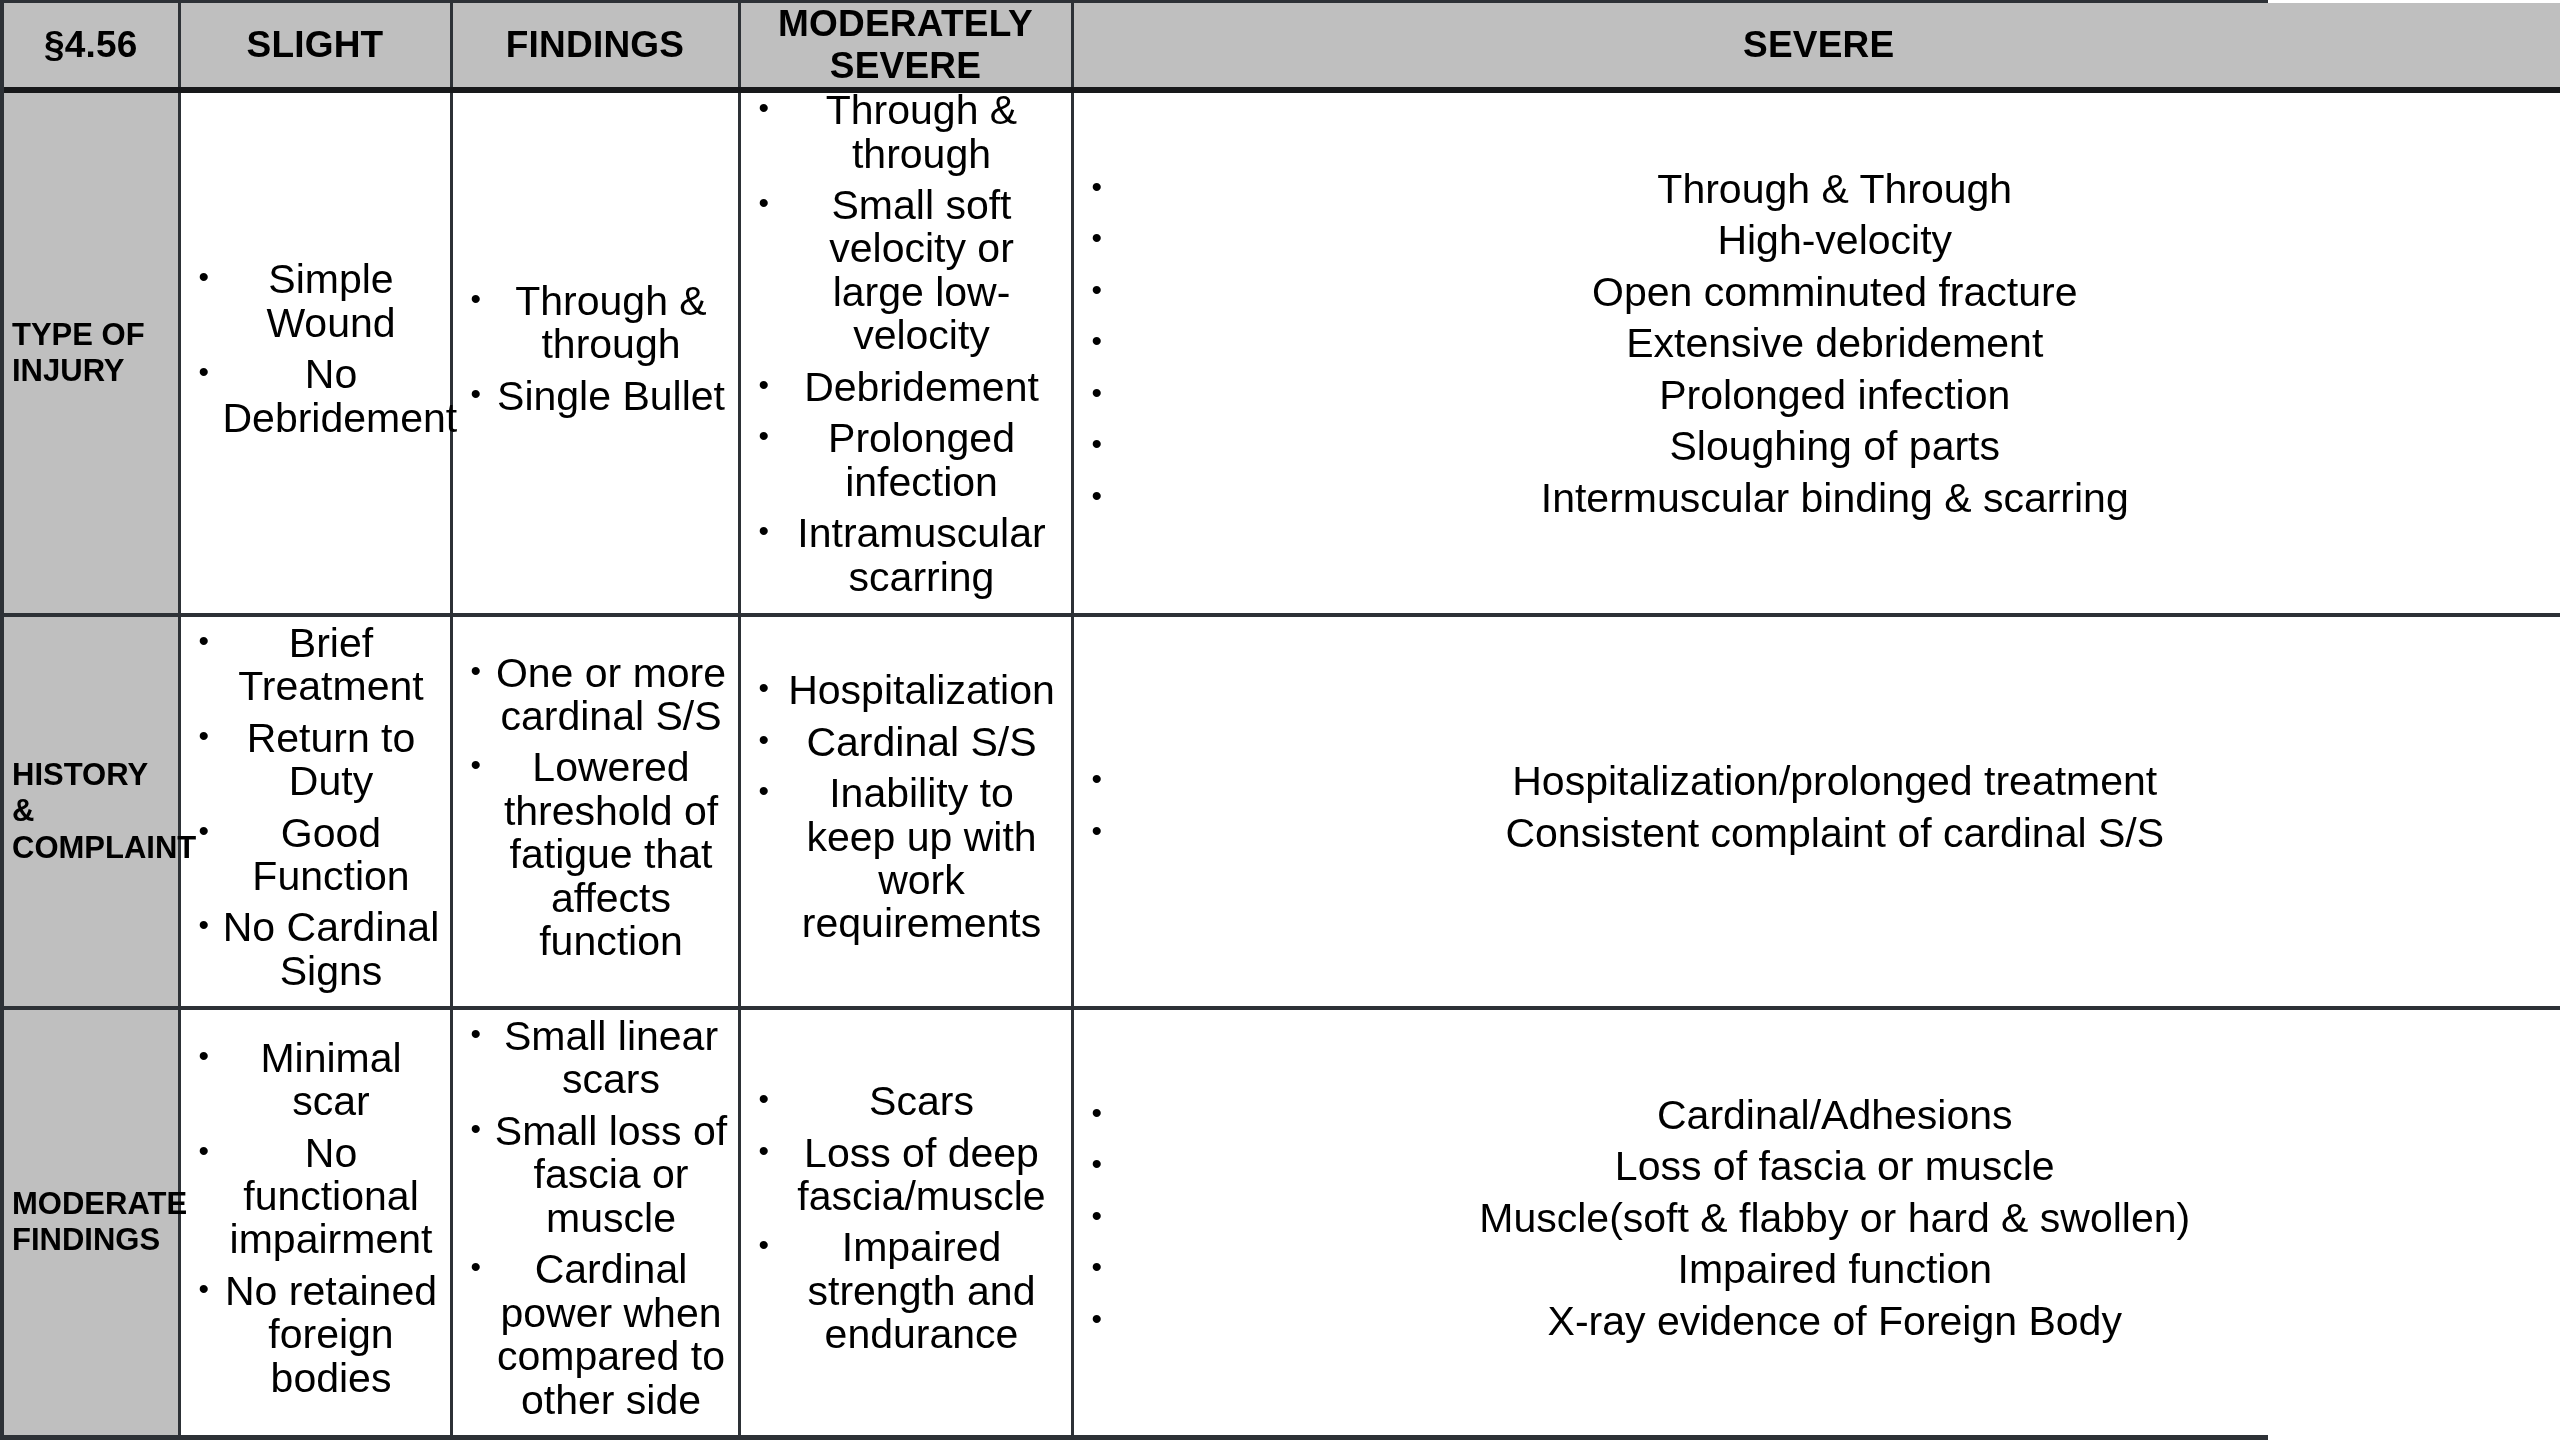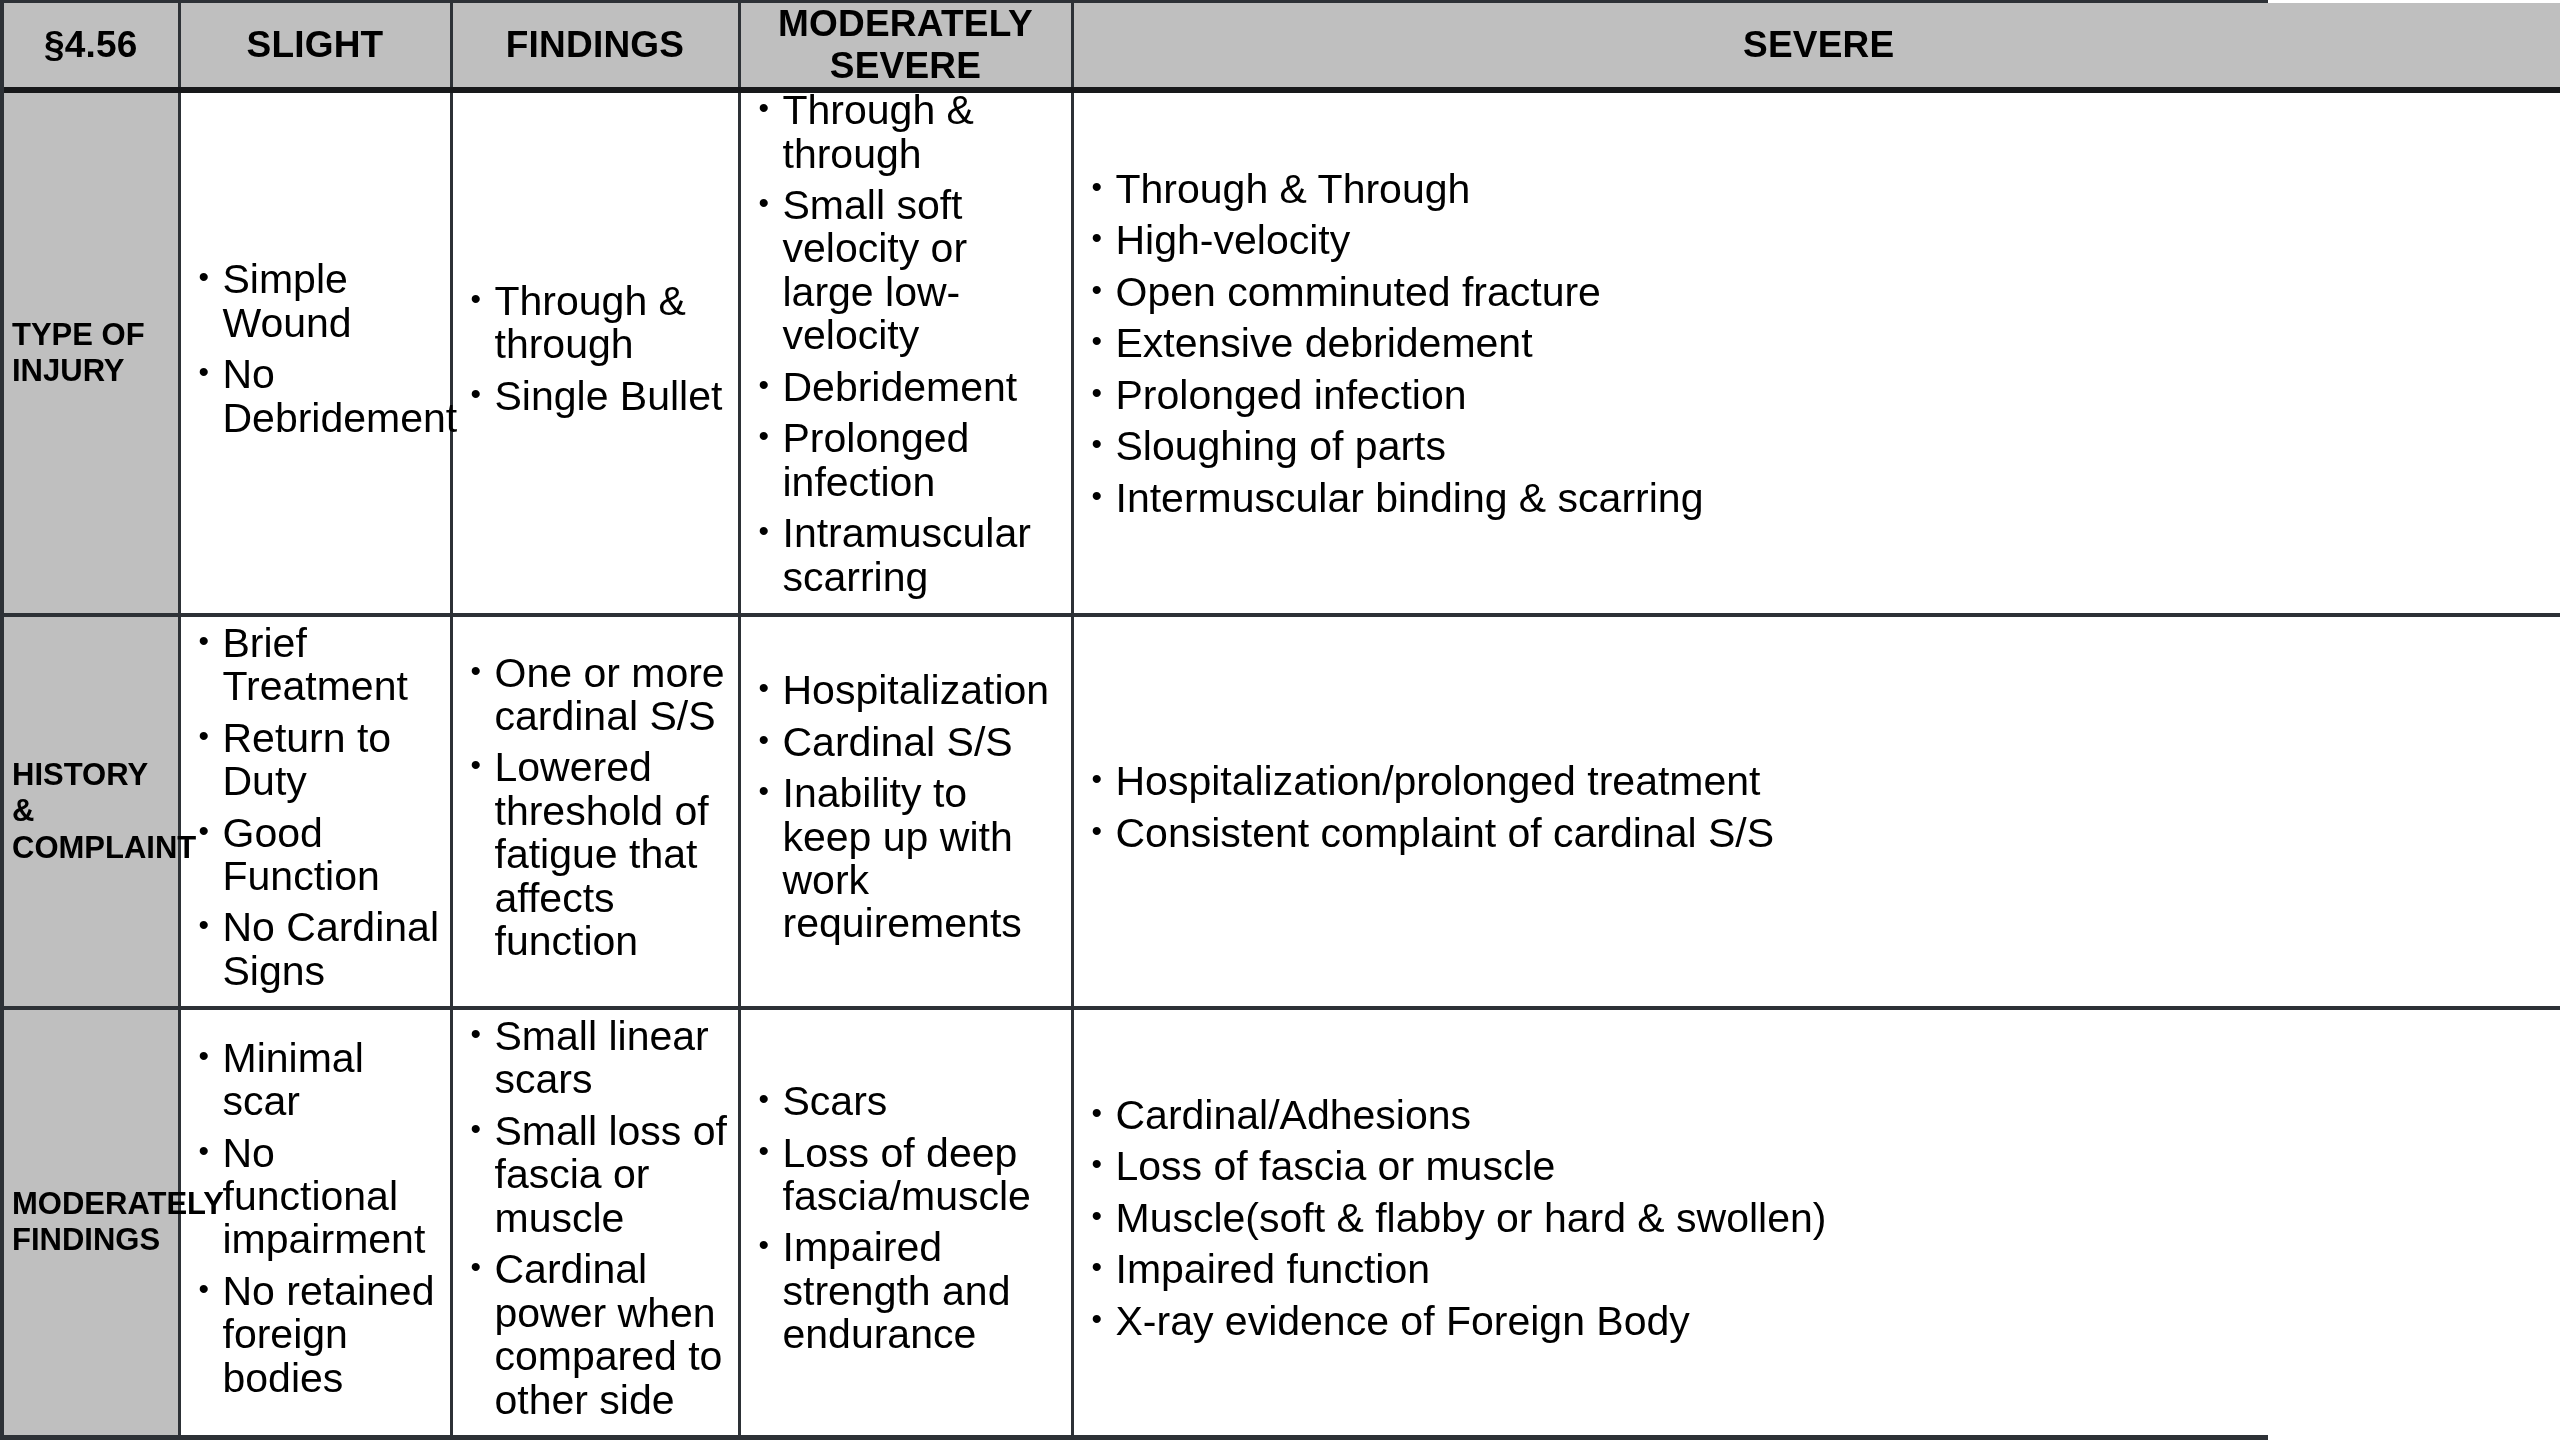--- a/index.html
+++ b/index.html
@@ -82,20 +82,21 @@
     list-style: none;
     margin: 0;
     padding: 0 10px 0 16px;
   }
   ul.bullets li {
     position: relative;
     padding-left: 26px;
     font-size: 40px;
     line-height: 1.05;
     margin: 0 0 6px 0;
+    text-align: center;
   }
   ul.bullets li:last-child { margin-bottom: 0; }
   ul.bullets li::before {
     content: "\2022";
     position: absolute;
     left: 2px;
     top: -1px;
     font-size: 30px;
     line-height: 1.35;
   }
@@ -191,21 +192,21 @@
             </ul>
           </td>
           <td class="cell col-sev">
             <ul class="bullets">
               <li>Hospitalization/prolonged treatment</li>
               <li>Consistent complaint of cardinal S/S</li>
             </ul>
           </td>
         </tr>
         <tr class="row-objective">
-          <td class="row-label"><span>MODERATELY</span><br><span>FINDINGS</span></td>
+          <td class="row-label"><span>MODERATE</span><br><span>FINDINGS</span></td>
           <td class="cell col-slight">
             <ul class="bullets">
               <li>Minimal scar</li>
               <li>No functional impairment</li>
               <li>No retained foreign bodies</li>
             </ul>
           </td>
           <td class="cell col-mod">
             <ul class="bullets">
               <li>Small linear scars</li>

